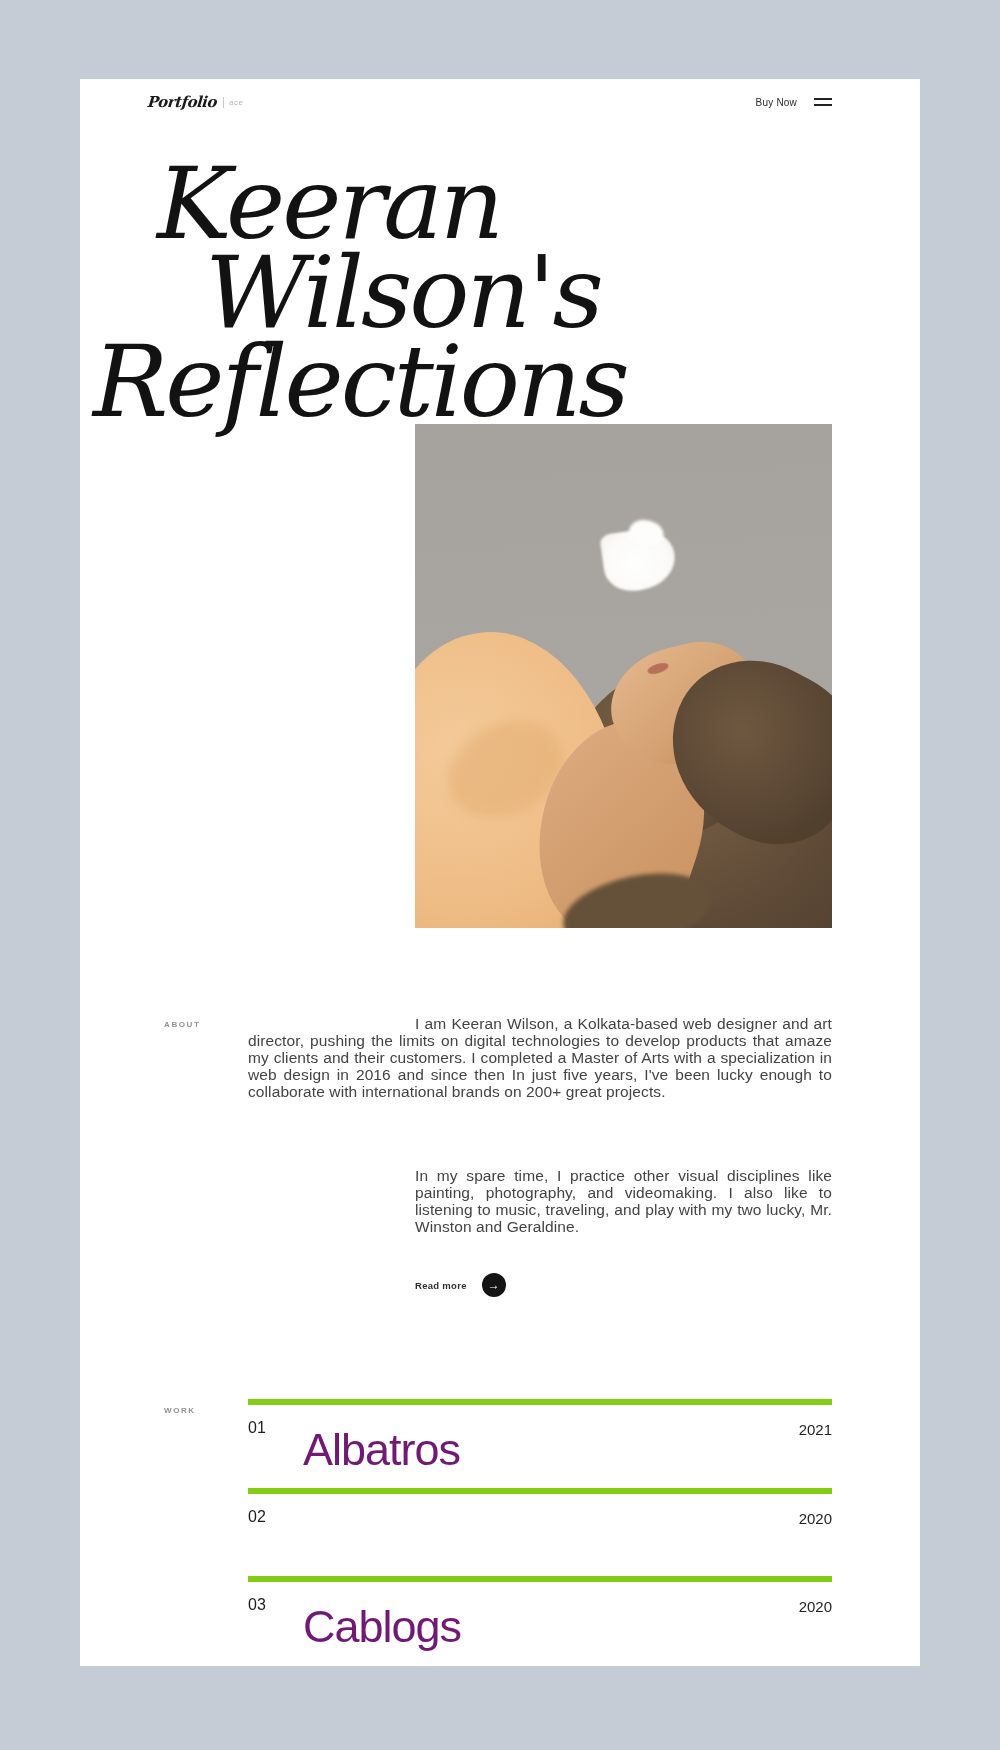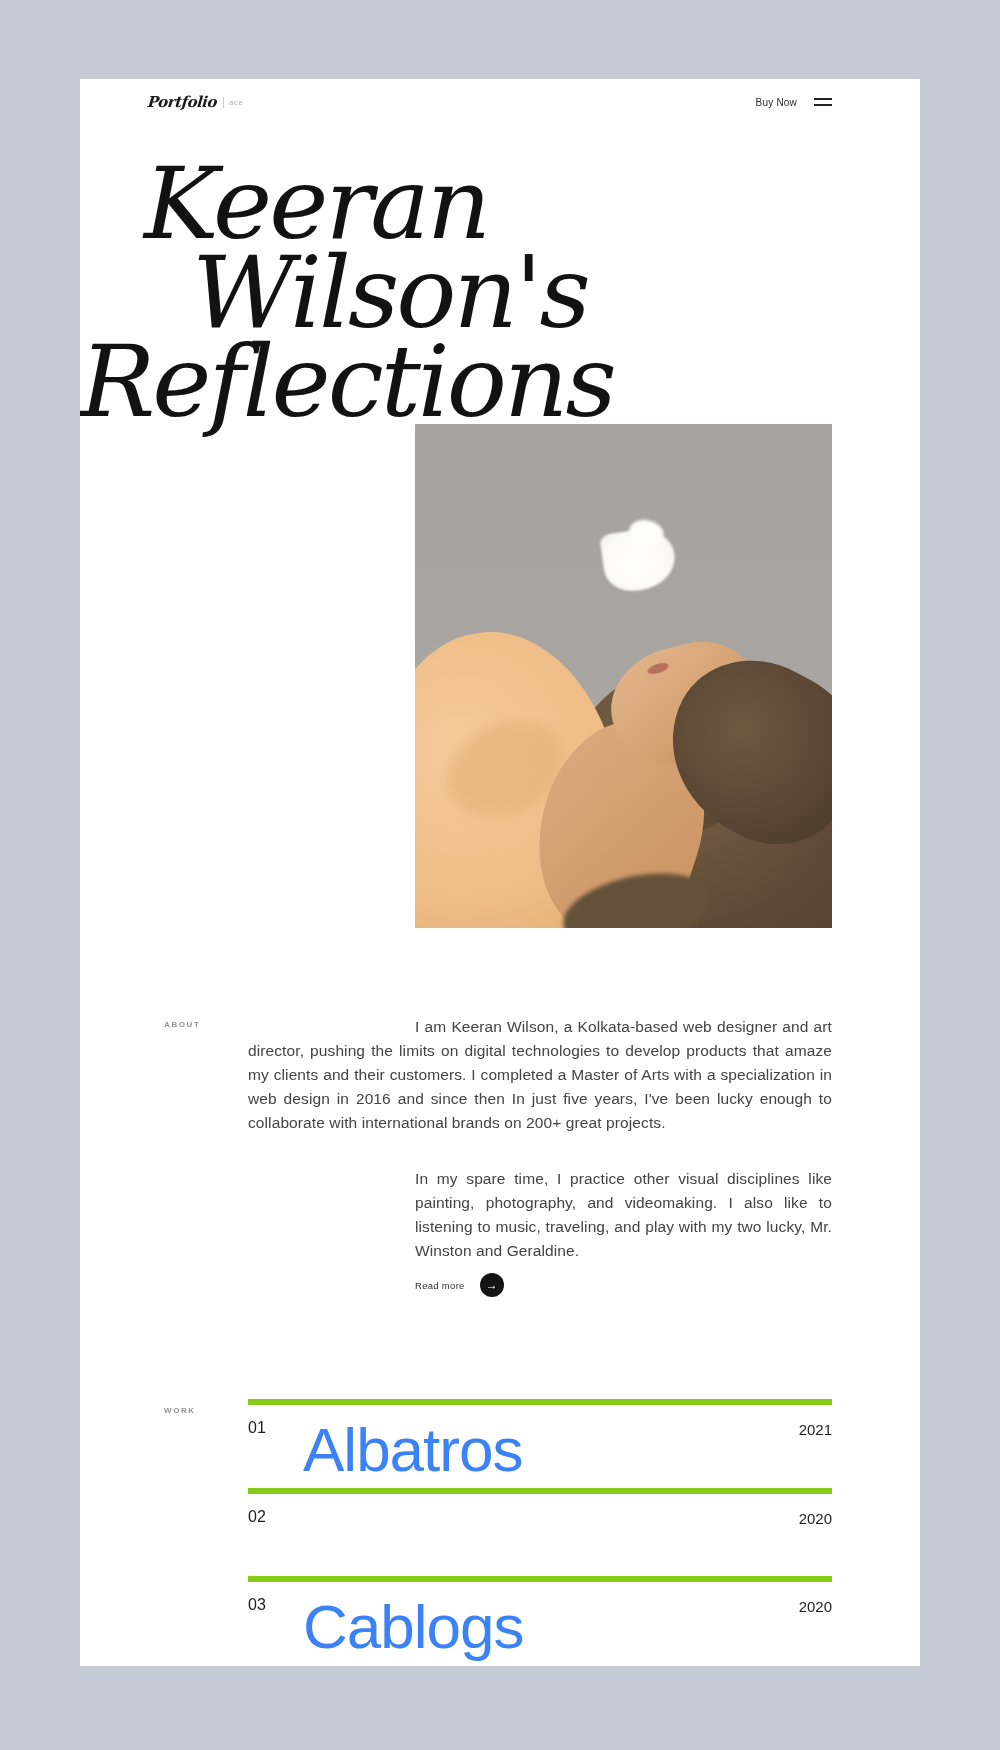--- a/index.html
+++ b/index.html
@@ -25,21 +25,21 @@
   }
   .logo-divider{width:1px;height:11px;background:#c9c9c9;margin:0 5px 0 6px;}
   .logo-suffix{font-size:8px;color:#b3b3b3;letter-spacing:0.5px;}
   .header-right{display:flex;align-items:center;}
   .buy-now{font-size:10px;color:#2b2b2b;letter-spacing:0.2px;cursor:pointer;}
   .menu-icon{width:18px;margin-left:17px;cursor:pointer;}
   .menu-icon span{display:block;height:1.5px;background:#222;margin:4.5px 0;}
 
   
   .hero{
-    position:absolute;left:0;top:80px;width:840px;z-index:3;
+    position:absolute;left:13px;top:80px;width:840px;z-index:3;
     font-family:"DejaVu Serif",serif;font-style:italic;font-weight:normal;
     color:#121212;font-size:100px;line-height:89px;letter-spacing:-3px;
     pointer-events:none;
   }
   .hero .l1{display:block;margin-left:64px;}
   .hero .l2{display:block;margin-left:112px;}
   .hero .l3{display:block;}
 
   
   .photo{
@@ -107,45 +107,45 @@
     background:#655139;border-radius:50%;transform:rotate(-12deg);filter:blur(2px);
   }
 
   
   .section-label{
     position:absolute;left:84px;font-size:8px;letter-spacing:1.6px;
     color:#929292;font-weight:bold;
   }
   .about-label{top:941px;}
   .para{
-    position:absolute;color:#434343;font-size:15.5px;line-height:24px;
+    position:absolute;color:#434343;font-size:15.5px;line-height:17px;
     text-align:justify;letter-spacing:0.1px;
   }
   .para1{left:168px;top:936px;width:584px;text-indent:167px;}
   .para2{left:335px;top:1088px;width:417px;}
   .read-more{
     position:absolute;left:335px;top:1194px;display:flex;align-items:center;cursor:pointer;
   }
-  .read-more-label{font-size:9.5px;font-weight:normal;color:#2e2e2e;letter-spacing:0.3px;}
+  .read-more-label{font-size:9.5px;font-weight:bold;color:#2e2e2e;letter-spacing:0.3px;}
   .arrow-circle{
     width:24px;height:24px;border-radius:50%;background:#141414;margin-left:15px;
     display:flex;align-items:center;justify-content:center;
   }
   .arrow-glyph{color:#ffffff;font-size:12px;line-height:1;}
 
   
   .work-label{top:1327px;}
   .work-list{position:absolute;left:168px;top:1320px;width:584px;}
   .work-row{
     position:relative;height:88.7px;border-top:6px solid #84cc16;cursor:pointer;
   }
   .work-num{position:absolute;left:0;top:14px;font-size:16px;color:#1c1c1c;}
   .work-title{
-    position:absolute;left:55px;top:12px;font-size:62px;line-height:66px;
-    color:#3b82f6;font-weight:500;letter-spacing:-1px;white-space:nowrap;
+    position:absolute;left:55px;top:12px;font-size:45px;line-height:66px;
+    color:#701a75;font-weight:500;letter-spacing:-1px;white-space:nowrap;
   }
   .work-year{position:absolute;right:0;top:16px;font-size:15px;color:#1f1f1f;}
 </style>
 </head>
 <body>
 
 <div class="canvas">
   <div class="page">
 
     <div class="header">

